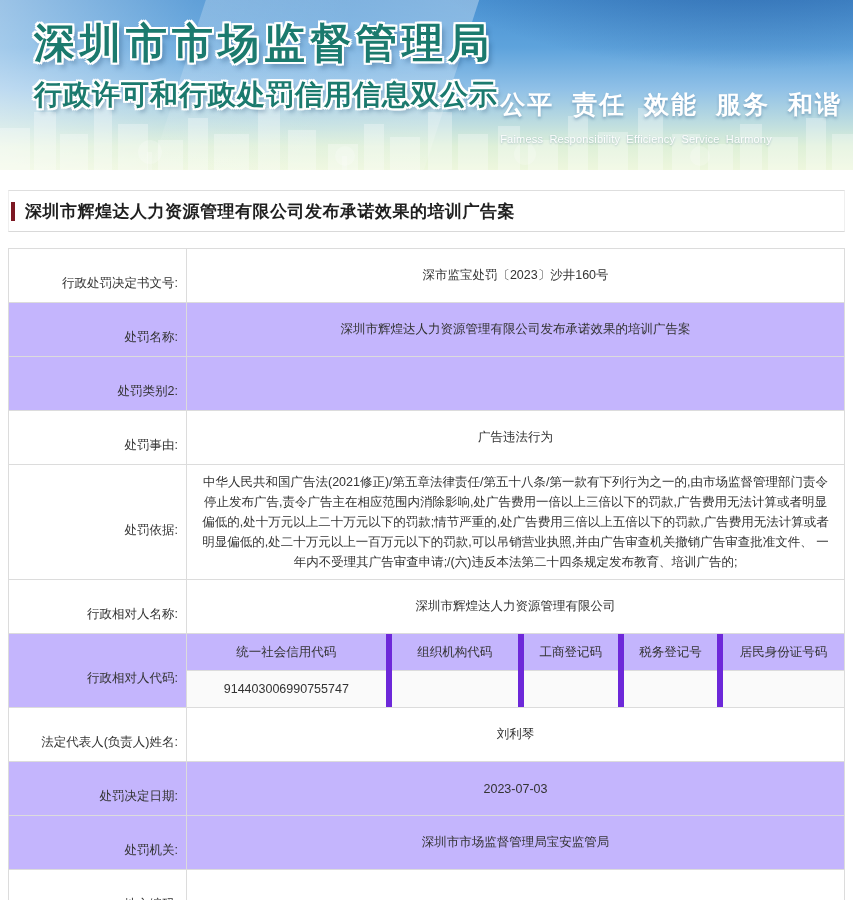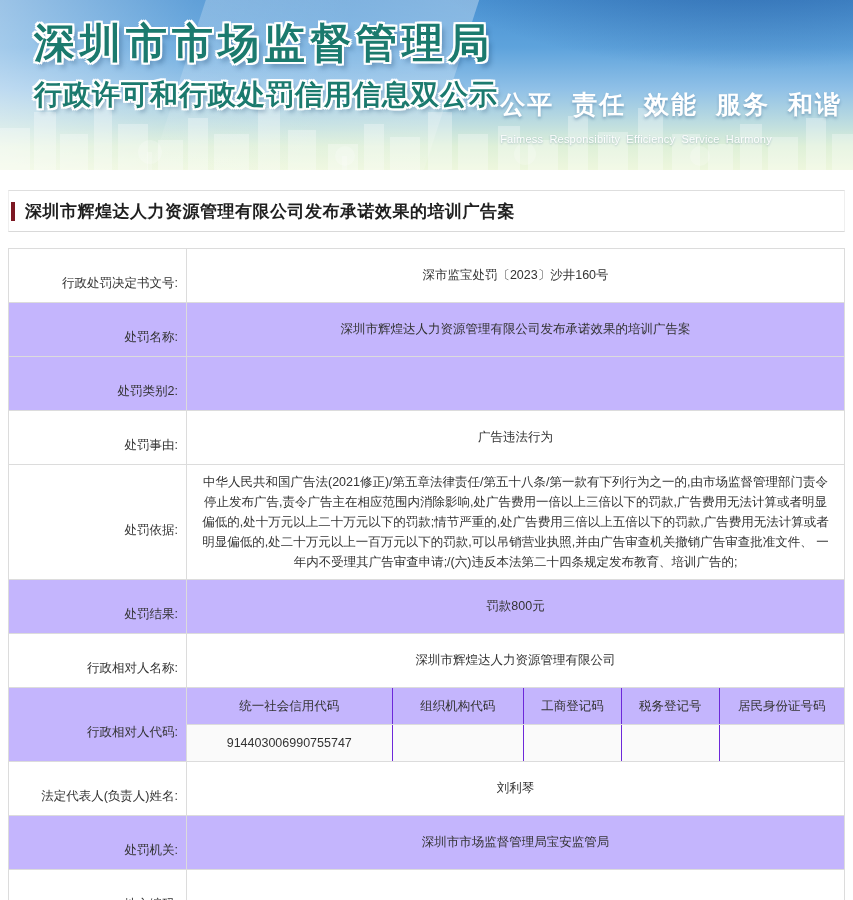--- a/index.html
+++ b/index.html
@@ -72,21 +72,21 @@
     vertical-align:middle;word-break:break-all;
   }
   td.lbl{width:178px;text-align:right;padding:26px 8px 10px 4px;box-sizing:border-box;}
   td.val{text-align:center;padding:10px 12px;}
   td.val.long{line-height:20px;padding:7px 12px;}
   tr.shade td{background:#c4b5fd;}
   
   td.code-cell{padding:0;}
   table.codes{width:100%;border-collapse:collapse;table-layout:fixed;}
   table.codes td{
-    border:none;border-right:1px solid #6d28d9;
+    border:none;border-right:6px solid #6d28d9;
     height:36px;text-align:center;font-size:12.5px;color:#333;padding:0 4px;
   }
   table.codes tr.hdr td{border-bottom:1px solid #dcdcdc;background:transparent;}
   table.codes tr.vals td{background:#fafafa;}
   table.codes td:last-child{border-right:none;}
   .col-credit{width:32%;} .col-org{width:20%;} .col-biz{width:14.5%;}
   .col-tax{width:14.5%;} .col-id{width:19%;}
 </style>
 </head>
 <body>
@@ -160,24 +160,20 @@
         <td class="val"></td>
       </tr>
       <tr>
         <td class="lbl">处罚事由:</td>
         <td class="val">广告违法行为</td>
       </tr>
       <tr>
         <td class="lbl">处罚依据:</td>
         <td class="val long">中华人民共和国广告法(2021修正)/第五章法律责任/第五十八条/第一款有下列行为之一的,由市场监督管理部门责令停止发布广告,责令广告主在相应范围内消除影响,处广告费用一倍以上三倍以下的罚款,广告费用无法计算或者明显偏低的,处十万元以上二十万元以下的罚款;情节严重的,处广告费用三倍以上五倍以下的罚款,广告费用无法计算或者明显偏低的,处二十万元以上一百万元以下的罚款,可以吊销营业执照,并由广告审查机关撤销广告审查批准文件、 一年内不受理其广告审查申请;/(六)违反本法第二十四条规定发布教育、培训广告的;</td>
       </tr>
-      <tr class="shade">
-        <td class="lbl">处罚结果:</td>
-        <td class="val">罚款800元</td>
-      </tr>
       <tr>
         <td class="lbl">行政相对人名称:</td>
         <td class="val">深圳市辉煌达人力资源管理有限公司</td>
       </tr>
 
       <tr class="shade">
         <td class="lbl">行政相对人代码:</td>
         <td class="code-cell">
           <table class="codes">
             <tbody>
@@ -198,20 +194,24 @@
             </tbody>
           </table>
         </td>
       </tr>
 
       <tr>
         <td class="lbl">法定代表人(负责人)姓名:</td>
         <td class="val">刘利琴</td>
       </tr>
       <tr class="shade">
+        <td class="lbl">处罚决定日期:</td>
+        <td class="val">2023-07-03</td>
+      </tr>
+      <tr class="shade">
         <td class="lbl">处罚机关:</td>
         <td class="val">深圳市市场监督管理局宝安监管局</td>
       </tr>
       <tr>
         <td class="lbl">地方编码:</td>
         <td class="val"></td>
       </tr>
       <tr class="shade">
         <td class="lbl">当前状态:</td>
         <td class="val"></td>

